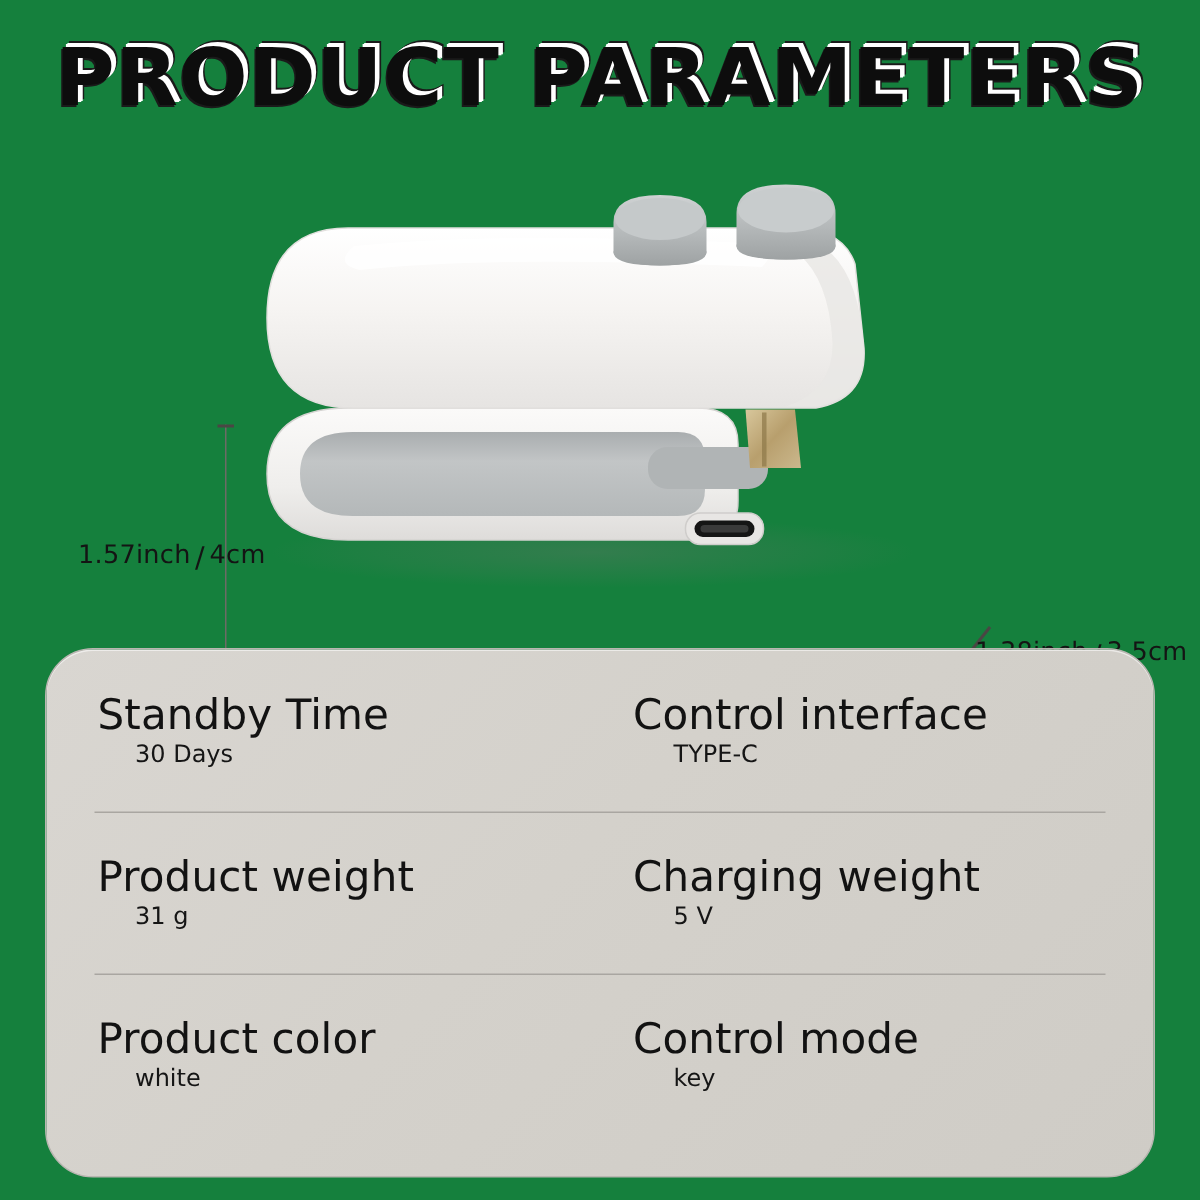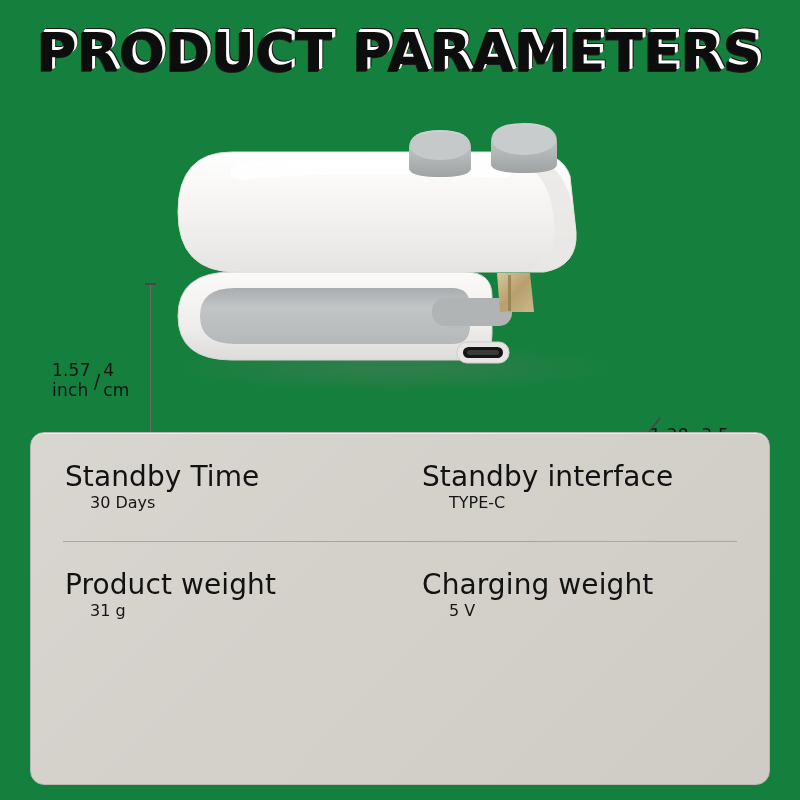--- a/index.html
+++ b/index.html
@@ -65,21 +65,21 @@
 
   #label-height {
     position: absolute;
     left: 52px; top: 240px;
     width: 95px;
     font-size: 17px; color: #141414;
     line-height: 1.18;
     letter-spacing: 0.2px;
   }
   .frac { display: flex; align-items: flex-start; }
-  .frac .col { display: flex; flex-direction: column; }
+  .frac .col { display: flex; flex-direction: row; }
   .frac .sl {
     margin: 0 3px;
     font-size: 19px;
     color: #141414;
     align-self: center;
     transform: translateY(1px);
   }
 
   
   #dim-h {
@@ -123,21 +123,21 @@
   
   #device { position: absolute; left: 0; top: 0; }
 
   
   #spec-panel {
     position: absolute;
     left: 30px; top: 432px;
     width: 740px; height: 353px;
     background: linear-gradient(135deg, #d9d6d1 0%, #d4d1cb 45%, #cfccc6 100%);
     border: 1px solid #b9b6b1;
-    border-radius: 14px;
+    border-radius: 32px;
     box-shadow: inset 0 1px 0 rgba(255,255,255,0.55);
     padding: 0 32px;
   }
 
   .spec-row {
     position: relative;
     display: flex;
     height: 108px;
     align-items: center;
   }
@@ -297,31 +297,41 @@
   </div>
 
   <div id="spec-panel">
 
     <div class="spec-row">
       <div class="spec-cell left">
         <div class="spec-label">Standby Time</div>
         <div class="spec-value">30 Days</div>
       </div>
       <div class="spec-cell right">
-        <div class="spec-label">Standby interface</div>
+        <div class="spec-label">Control interface</div>
         <div class="spec-value">TYPE-C</div>
       </div>
     </div>
 
     <div class="spec-row">
       <div class="spec-cell left">
         <div class="spec-label">Product weight</div>
         <div class="spec-value">31 g</div>
       </div>
       <div class="spec-cell right">
         <div class="spec-label">Charging weight</div>
         <div class="spec-value">5 V</div>
       </div>
     </div>
 
+    <div class="spec-row">
+      <div class="spec-cell left">
+        <div class="spec-label">Product color</div>
+        <div class="spec-value">white</div>
+      </div>
+      <div class="spec-cell right">
+        <div class="spec-label">Control mode</div>
+        <div class="spec-value">key</div>
+      </div>
+    </div>
 
   </div>
 </div>
 
 </body></html>

